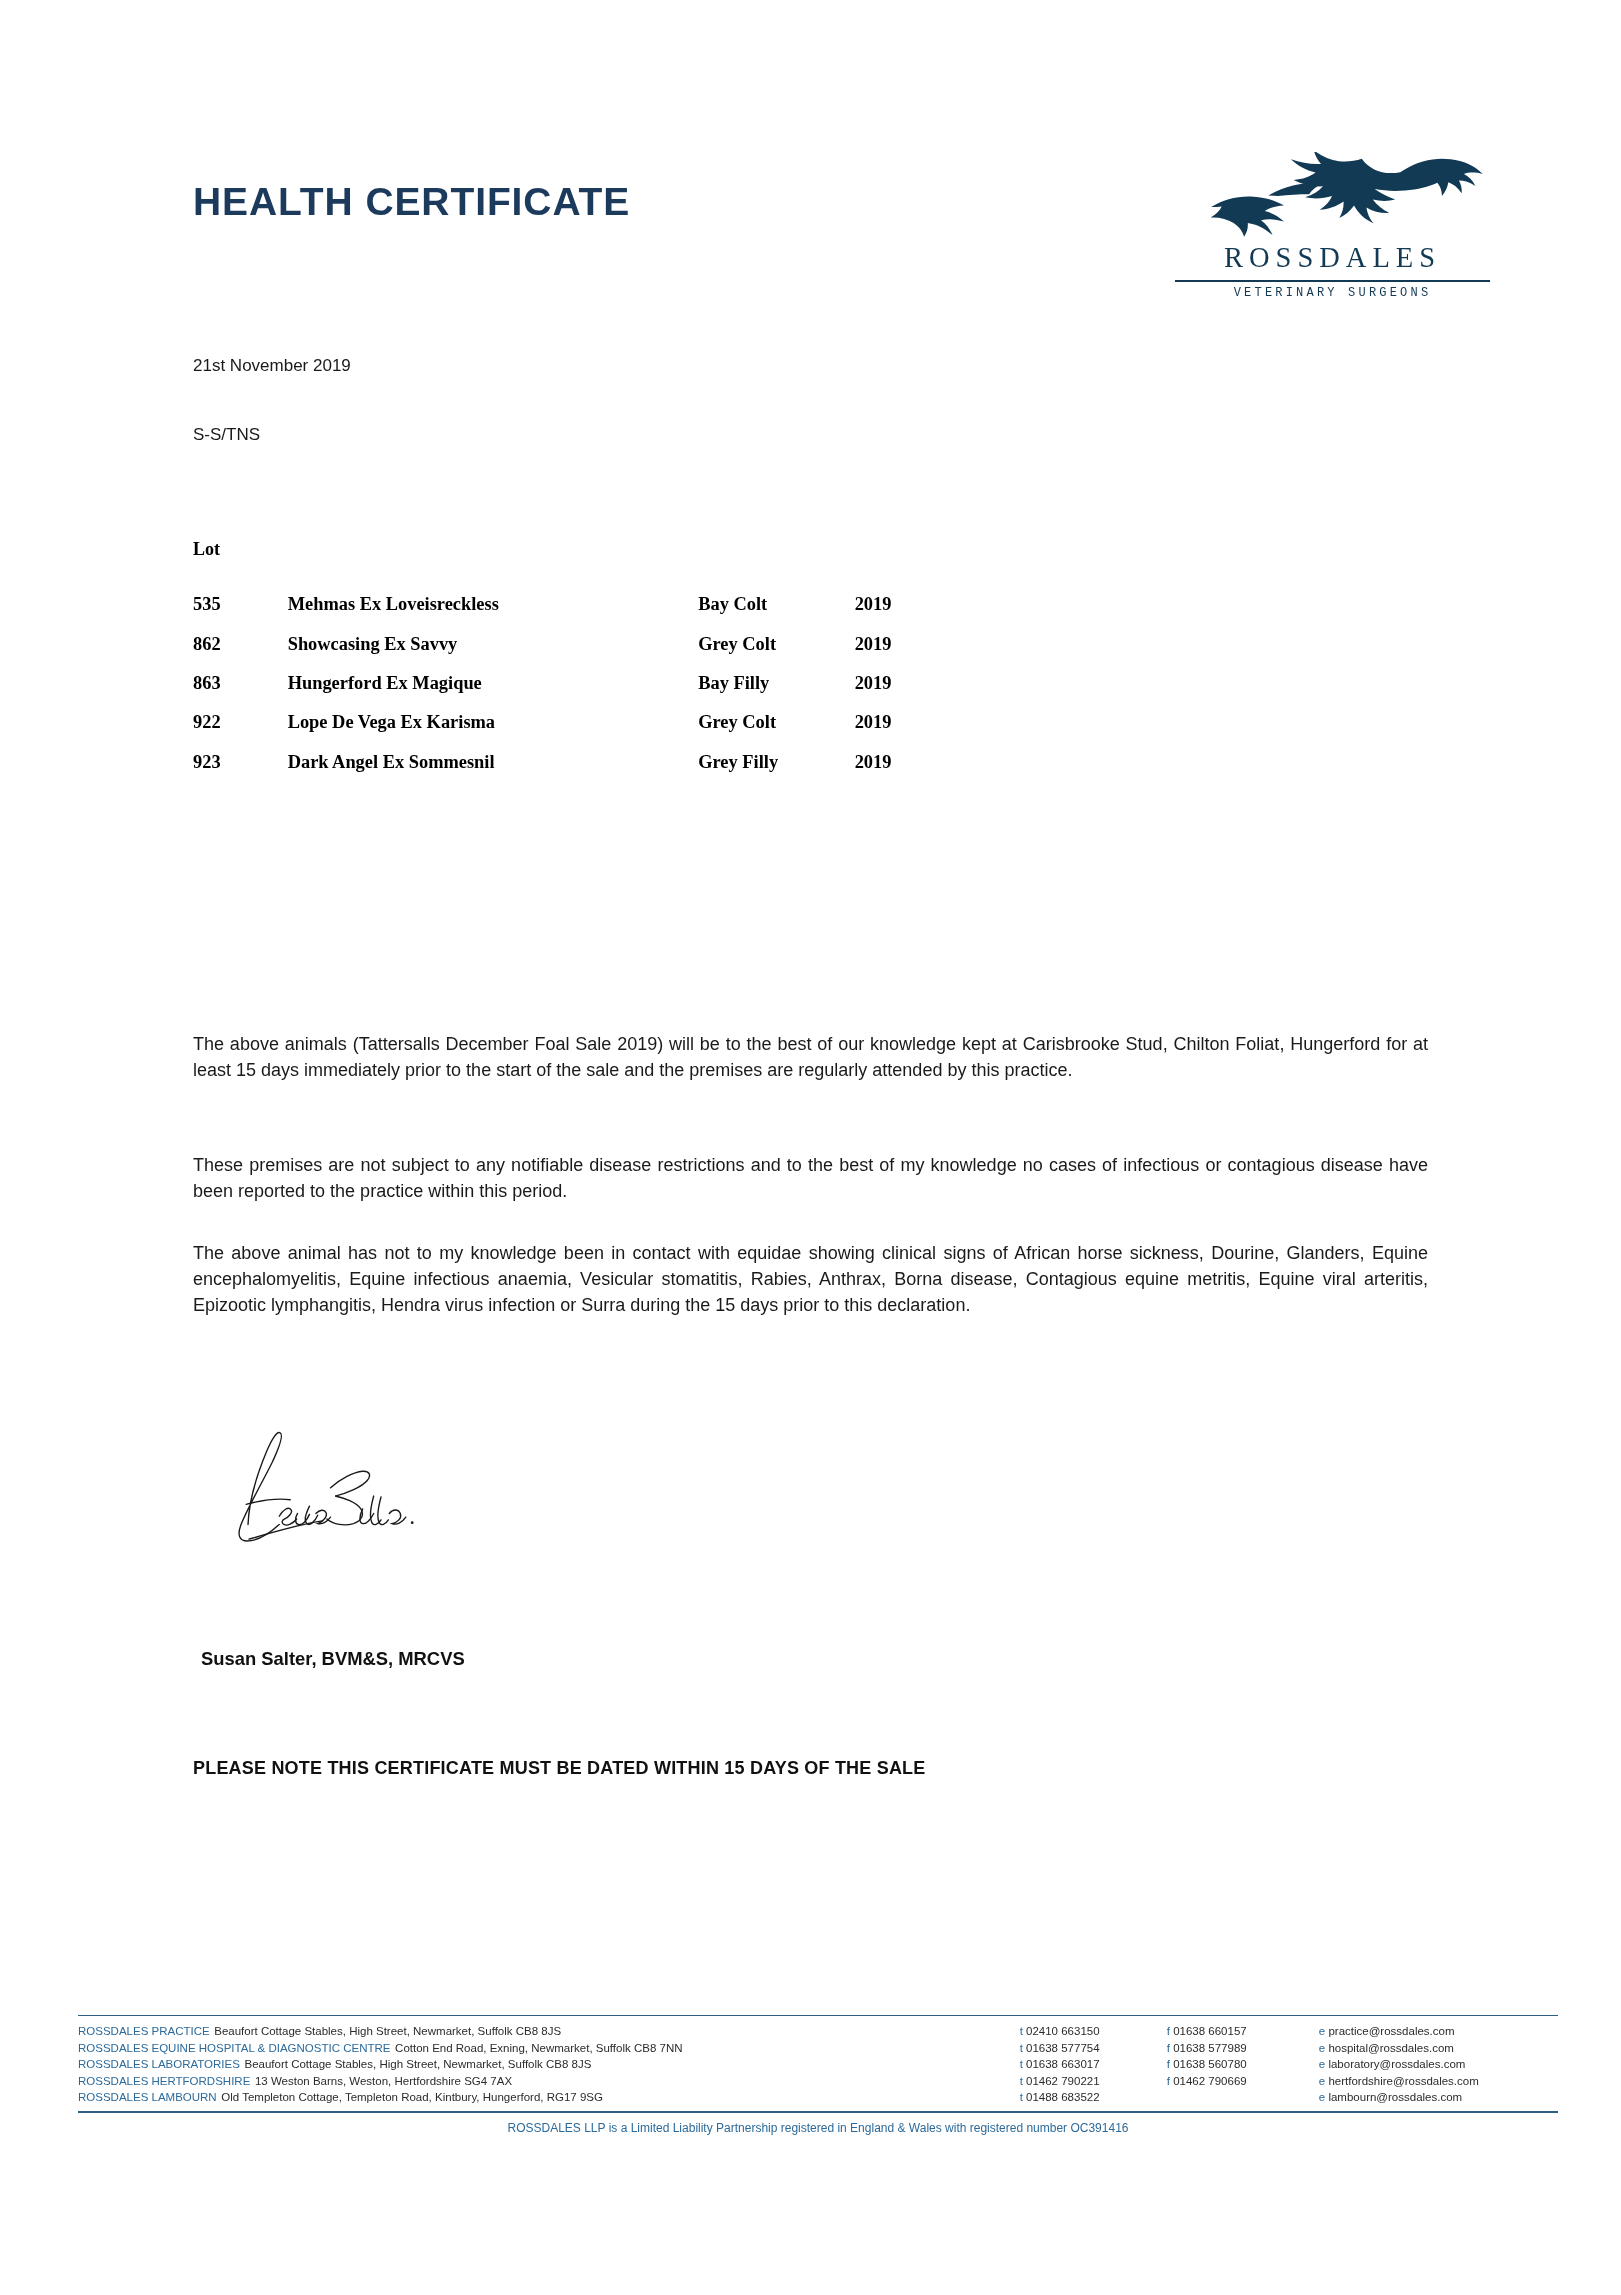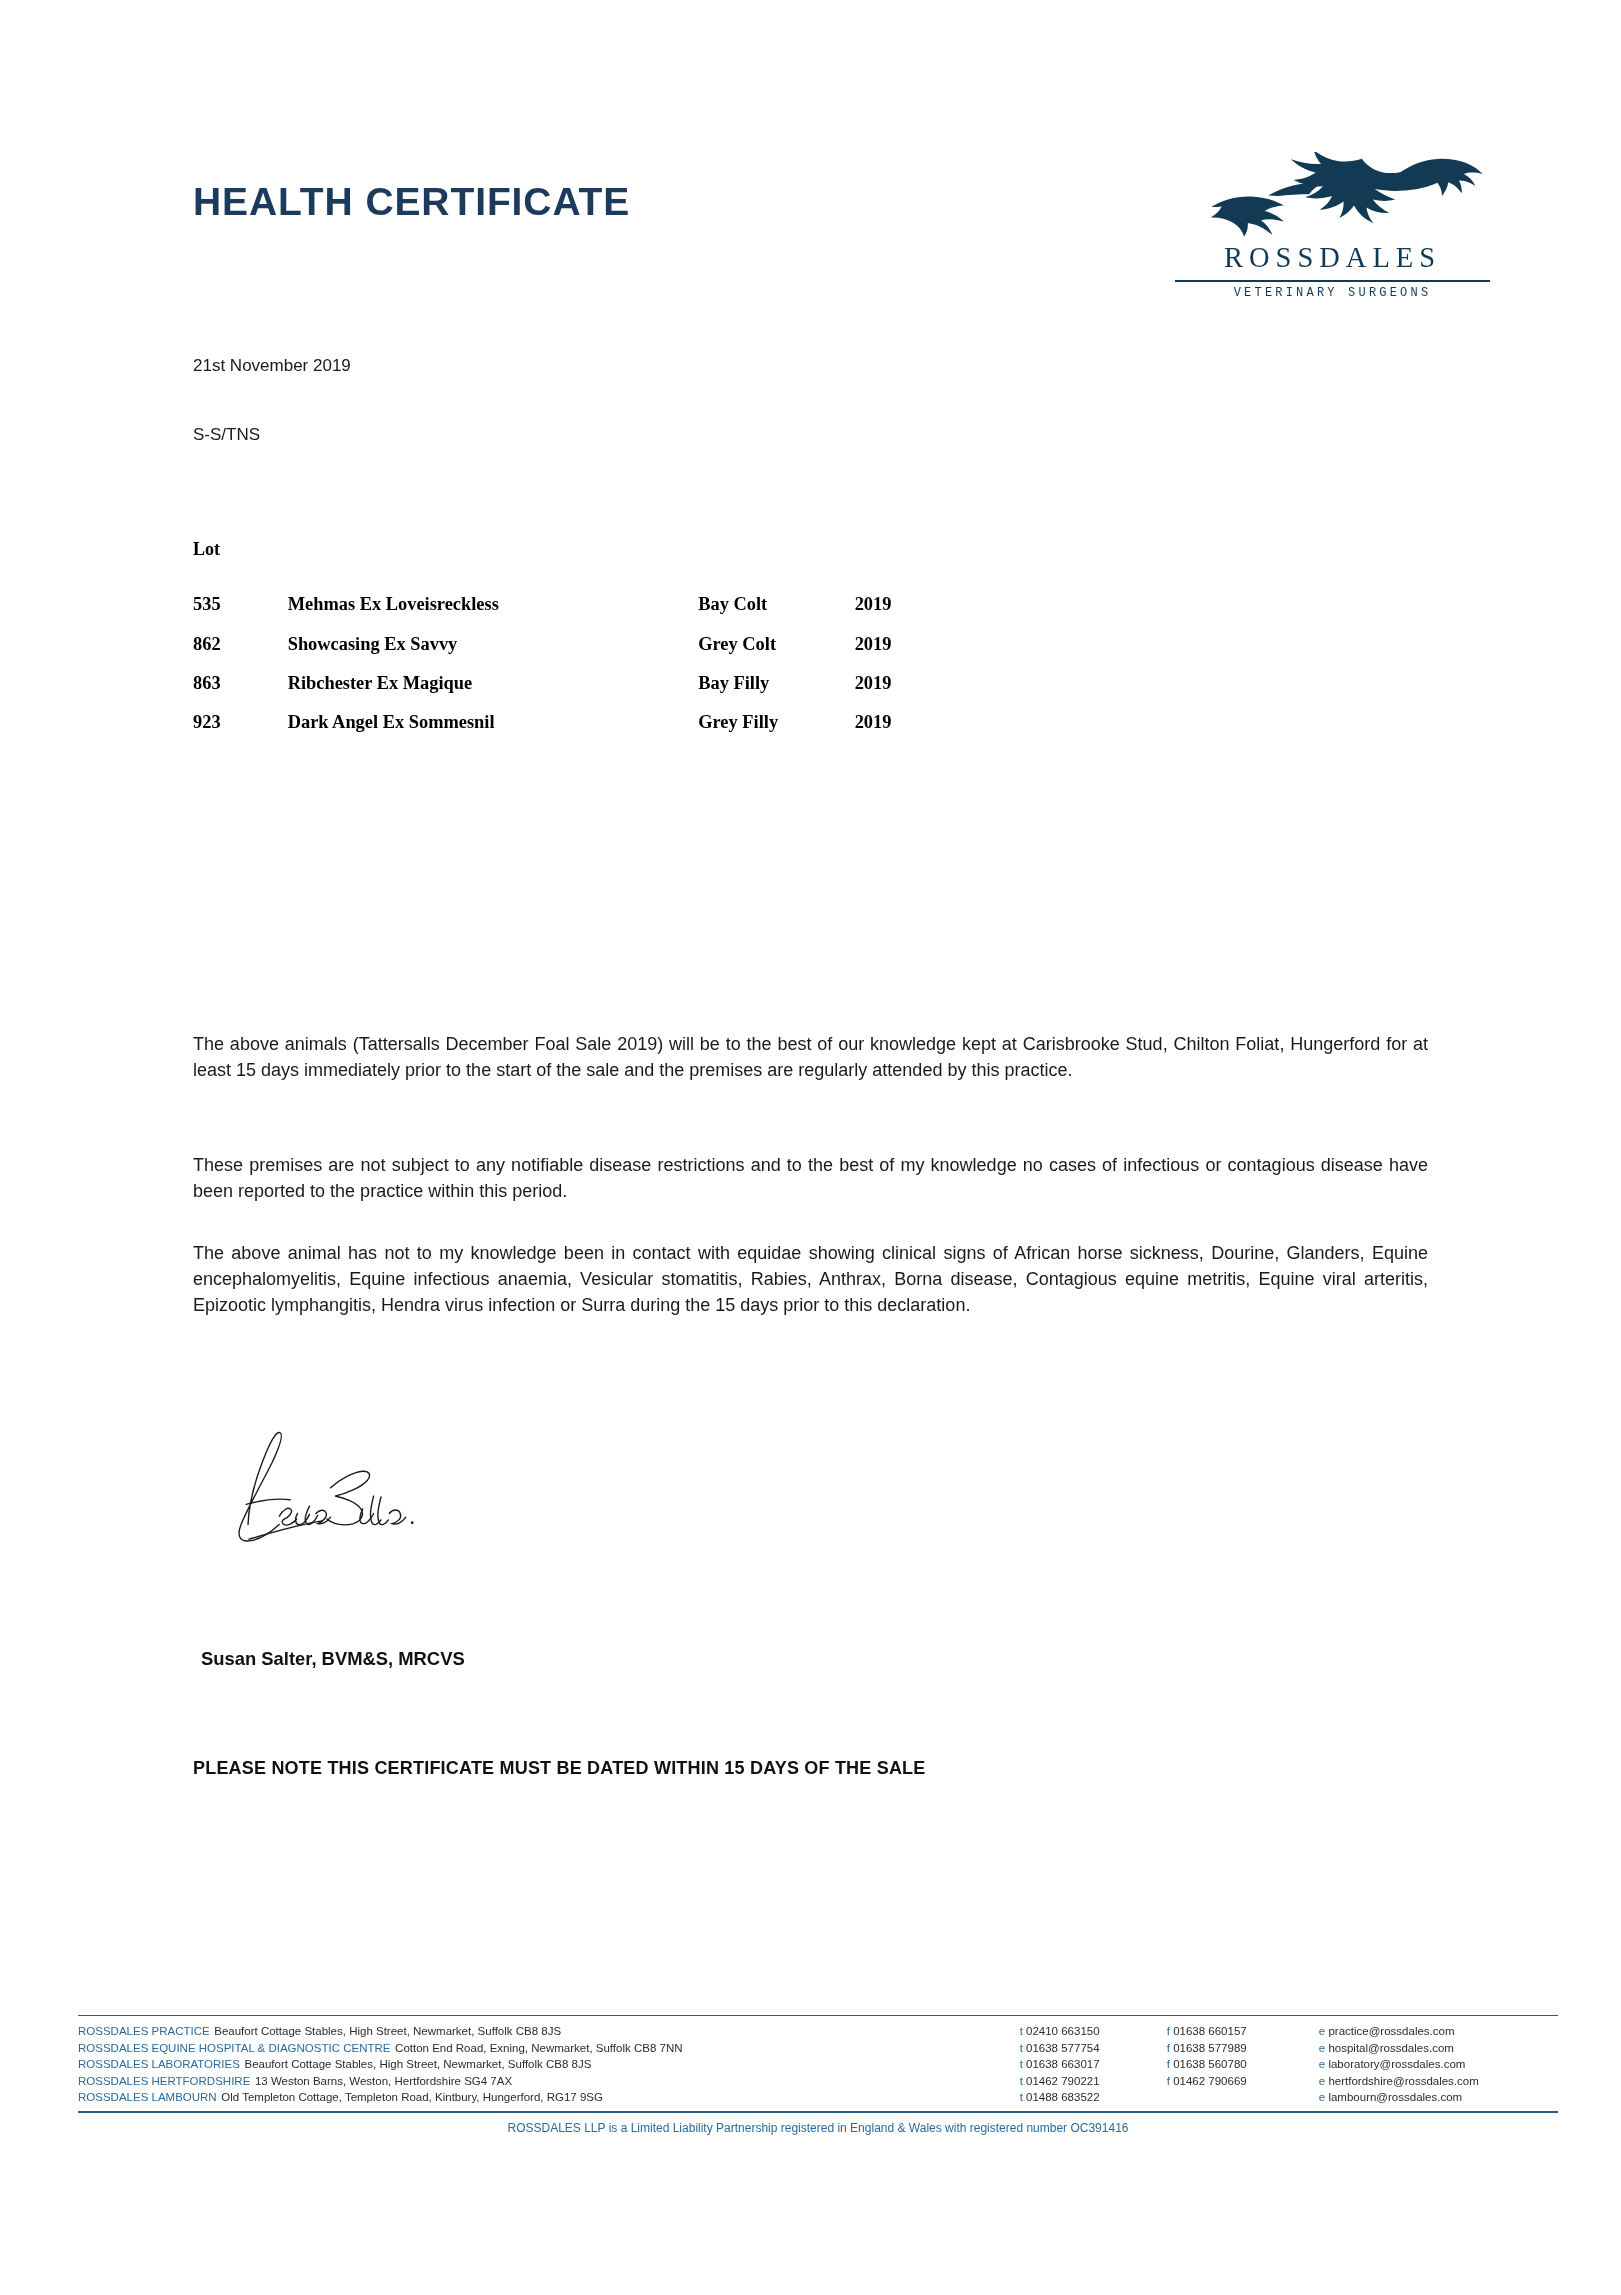--- a/index.html
+++ b/index.html
@@ -231,22 +231,28 @@
         <td class="col-year">2019</td>
       </tr>
       <tr>
         <td class="col-lot">862</td>
         <td class="col-name">Showcasing Ex Savvy</td>
         <td class="col-desc">Grey Colt</td>
         <td class="col-year">2019</td>
       </tr>
       <tr>
         <td class="col-lot">863</td>
-        <td class="col-name">Ribchester Ex Magique</td>
+        <td class="col-name">Hungerford Ex Magique</td>
         <td class="col-desc">Bay Filly</td>
+        <td class="col-year">2019</td>
+      </tr>
+      <tr>
+        <td class="col-lot">922</td>
+        <td class="col-name">Lope De Vega Ex Karisma</td>
+        <td class="col-desc">Grey Colt</td>
         <td class="col-year">2019</td>
       </tr>
       <tr>
         <td class="col-lot">923</td>
         <td class="col-name">Dark Angel Ex Sommesnil</td>
         <td class="col-desc">Grey Filly</td>
         <td class="col-year">2019</td>
       </tr>
     </tbody>
   </table>

